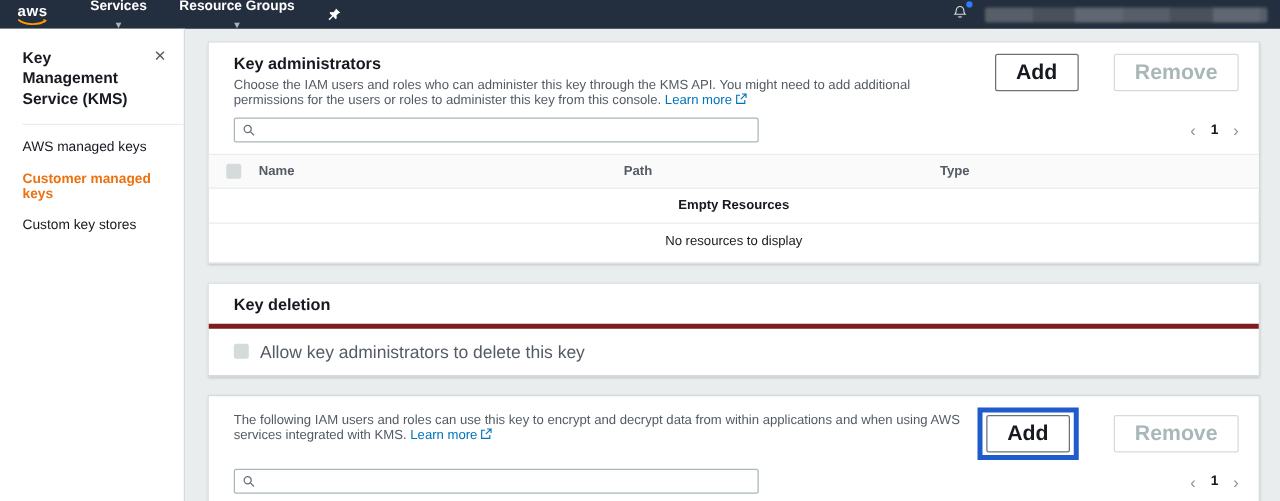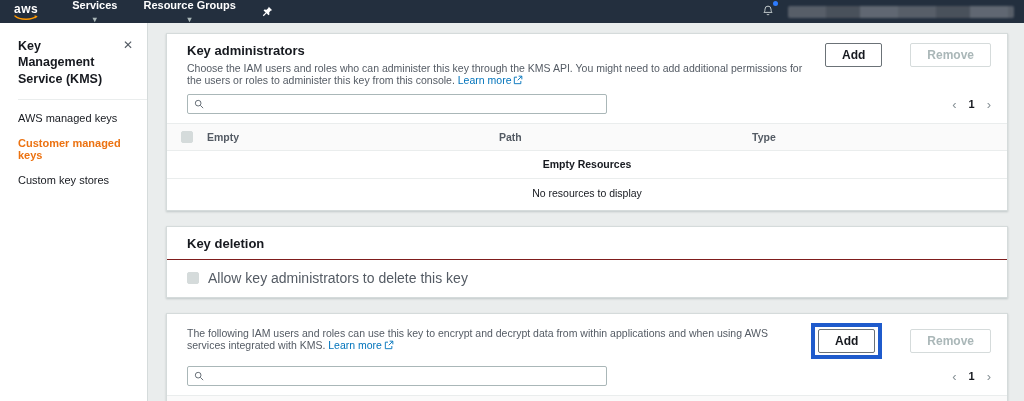--- a/index.html
+++ b/index.html
@@ -32,21 +32,21 @@
   .content { flex:1; padding:10px 16px 0 18px; overflow:hidden; }
 
   
   .card { background:#fff; border:1px solid #d5dbdb; box-shadow:0 1px 2px rgba(0,28,36,.18); margin-bottom:15px; }
   .card-head { display:flex; align-items:flex-start; padding:9px 16px 0 20px; }
   .card-title { font-size:13px; font-weight:bold; }
   .card-desc { font-size:10.5px; color:#545b64; margin-top:4px; }
   .learn-more { color:#0073bb; cursor:pointer; }
   .ext-icon { display:inline-block; vertical-align:-1px; margin-left:2px; }
   .head-actions { margin-left:auto; display:flex; align-items:center; gap:8px; padding-left:12px; flex-shrink:0; }
-  .btn { font-family:inherit; font-size:12px; font-weight:bold; color:#16191f; background:#fff;
+  .btn { font-family:inherit; font-size:17px; font-weight:bold; color:#16191f; background:#fff;
          border:1px solid #6b7277; border-radius:2px; padding:4px 16px; cursor:pointer; white-space:nowrap; }
   .btn.disabled { color:#aab7b8; border-color:#d5dbdb; cursor:default;margin-left:20px; }
   .hl-add { border:4px solid #1f5bcc; padding:2px 3px; display:inline-block; }
 
   .toolbar-row { display:flex; align-items:center; padding:7px 16px 0 20px; }
   .search-box { width:420px; height:20px; border:1px solid #aab7b8; border-radius:2px; background:#fff;
                 display:flex; align-items:center; padding:0 6px; }
   .search-box input { border:none; outline:none; flex:1; font-size:11px; margin-left:5px; font-family:inherit; background:transparent; }
   .pagination { margin-left:auto; display:flex; align-items:center; gap:12px; font-size:11px; color:#879196; }
   .page-num { color:#16191f; font-weight:bold; }
@@ -58,21 +58,21 @@
   .grid-admins { grid-template-columns:40px 292px 253px 1fr; }
   .grid-users  { grid-template-columns:40px 413px 317px 1fr; }
   .thead { background:#fafafa; border-bottom:1px solid #eaeded; height:27px; font-weight:bold; color:#545b64; }
   .cell-cb { display:flex; justify-content:center; }
   .cb { width:12px; height:12px; border:1px solid #879196; border-radius:2px; background:#fff; cursor:pointer; }
   .cb.disabled { background:#d5dbdb; border-color:#d5dbdb; cursor:default; }
   .empty-title { text-align:center; font-weight:bold; padding:7px 0 8px; border-bottom:1px solid #eaeded; }
   .empty-sub { text-align:center; color:#16191f; padding:8px 0 11px; }
 
   
-  .kd-title-row { padding:9px 20px 8px; border-bottom:1px solid #7f1d1d; }
+  .kd-title-row { padding:9px 20px 8px; border-bottom:4px solid #7f1d1d; }
   .kd-check-row { display:flex; align-items:center; gap:9px; padding:10px 20px 11px; font-size:14px; color:#545b64; }
 </style>
 </head>
 <body>
 
 <div class="topnav">
   <div class="aws-logo">
     <span class="aws-word">aws</span>
     <svg width="24" height="6" viewBox="0 0 24 6">
       <path d="M1 1c4.5 4.2 17 4.2 21 .6" stroke="#ff9900" fill="none" stroke-width="1.4" stroke-linecap="round"></path>
@@ -148,21 +148,21 @@
           <span class="page-arrow">‹</span>
           <span class="page-num">1</span>
           <span class="page-arrow">›</span>
         </div>
       </div>
       <div class="table">
         <div class="trow grid-admins thead">
           <div class="cell-cb">
               <span class="cb disabled"></span>
             </div>
-          <div>Empty</div>
+          <div>Name</div>
           <div>Path</div>
           <div>Type</div>
         </div>
         <div class="empty-title">Empty Resources</div>
         <div class="empty-sub">No resources to display</div>
       </div>
     </div>
 
     <div class="card">
       <div class="kd-title-row">

